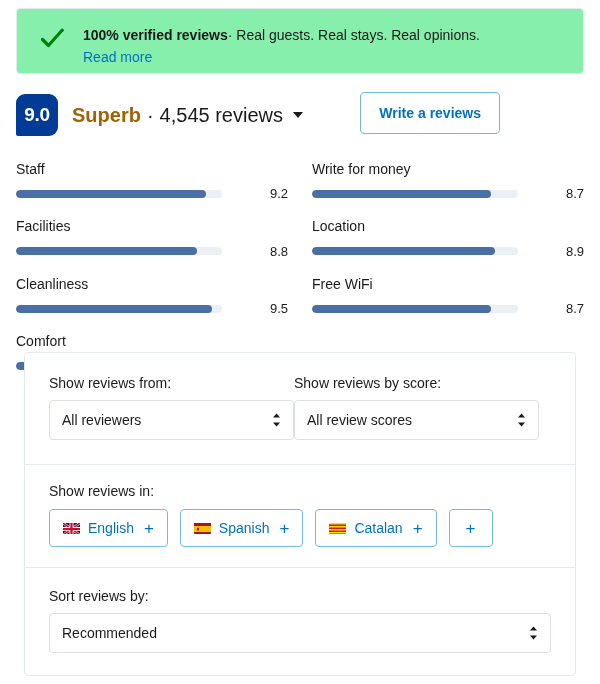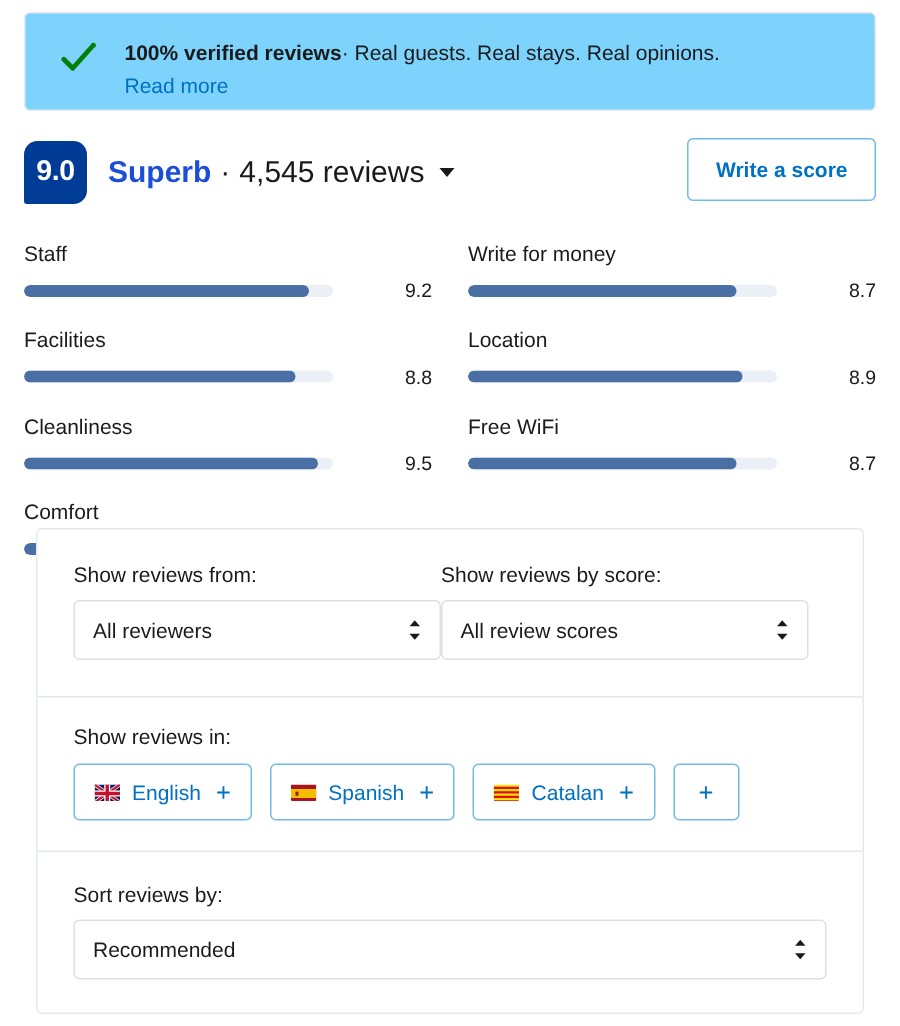--- a/index.html
+++ b/index.html
@@ -12,21 +12,21 @@
     overflow: hidden;
   }
 
   .page { width: 600px; height: 684px; position: relative; }
 
   
   .verified-banner {
     position: absolute;
     left: 16px; top: 8px;
     width: 568px; height: 66px;
-    background: #7dd3fc;
+    background: #86efac;
     border: 1px solid #e4e9ef;
     border-radius: 4px;
     display: flex;
     align-items: flex-start;
     padding: 16px 18px 0 22px;
   }
   .check-wrap {
     width: 26px; height: 26px;
     flex: 0 0 26px;
     margin-top: 1px;
@@ -42,21 +42,21 @@
     margin-top: 2px;
     font-size: 14px;
     color: #0071c2;
     cursor: pointer;
   }
 
   
   .score-header {
     position: absolute;
     left: 16px; top: 92px;
-    width: 568px; height: 46px;
+    width: 484px; height: 46px;
     display: flex;
     align-items: center;
   }
   .score-badge {
     width: 42px; height: 42px;
     background: #003b95;
     color: #fff;
     border-radius: 9px 9px 9px 2px;
     display: flex;
     align-items: center;
@@ -67,21 +67,21 @@
     flex: 0 0 42px;
   }
   .score-title {
     margin-left: 14px;
     font-size: 20px;
     color: #1a1a1a;
     display: flex;
     align-items: center;
     white-space: nowrap;
   }
-  .score-word { font-weight: 700; color: #1d4ed8; }
+  .score-word { font-weight: 700; color: #a16207; }
   .score-dot { margin: 0 6px; color: #1a1a1a; font-weight: 400; }
   .score-count { font-weight: 400; color: #1a1a1a; }
   .caret-down {
     width: 0; height: 0;
     margin-left: 10px;
     border-left: 5px solid transparent;
     border-right: 5px solid transparent;
     border-top: 6px solid #1a1a1a;
     cursor: pointer;
   }
@@ -242,21 +242,21 @@
   </div>
 
   <div class="score-header">
     <div class="score-badge">9.0</div>
     <div class="score-title">
       <span class="score-word">Superb</span>
       <span class="score-dot">·</span>
       <span class="score-count">4,545 reviews</span>
       <span class="caret-down"></span>
     </div>
-    <button class="write-review-btn">Write a score</button>
+    <button class="write-review-btn">Write a reviews</button>
   </div>
 
   <div class="subscores" id="subscores">
       <div class="subscore">
         <div class="subscore-label">Staff</div>
         <div class="subscore-row">
           <div class="bar-track">
             <div class="bar-fill" style="width: 92%;"></div>
           </div>
           <div class="bar-value">9.2</div>

